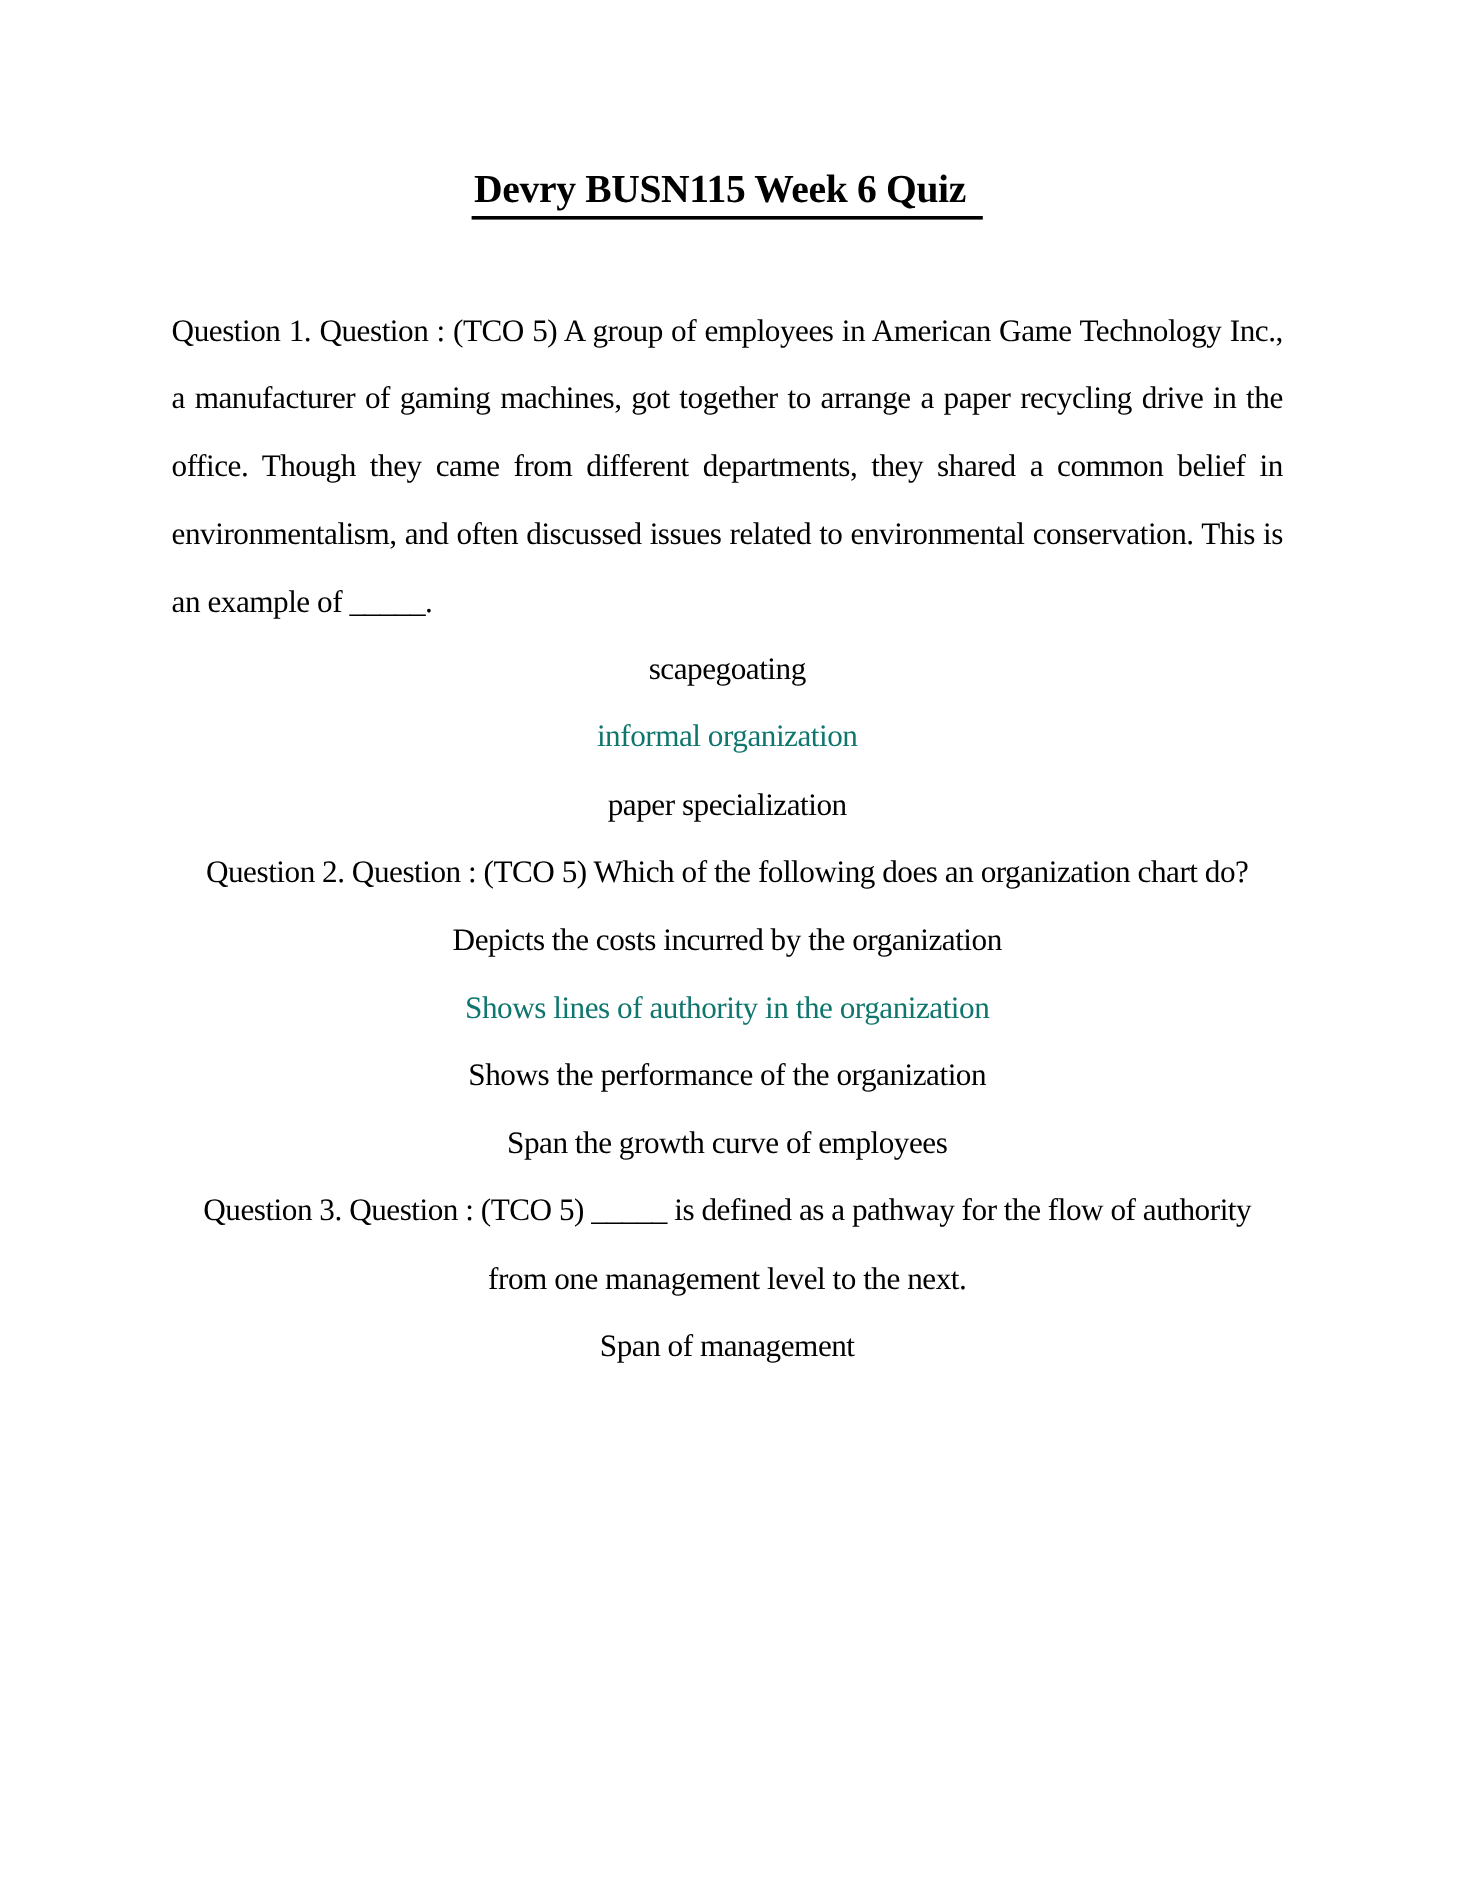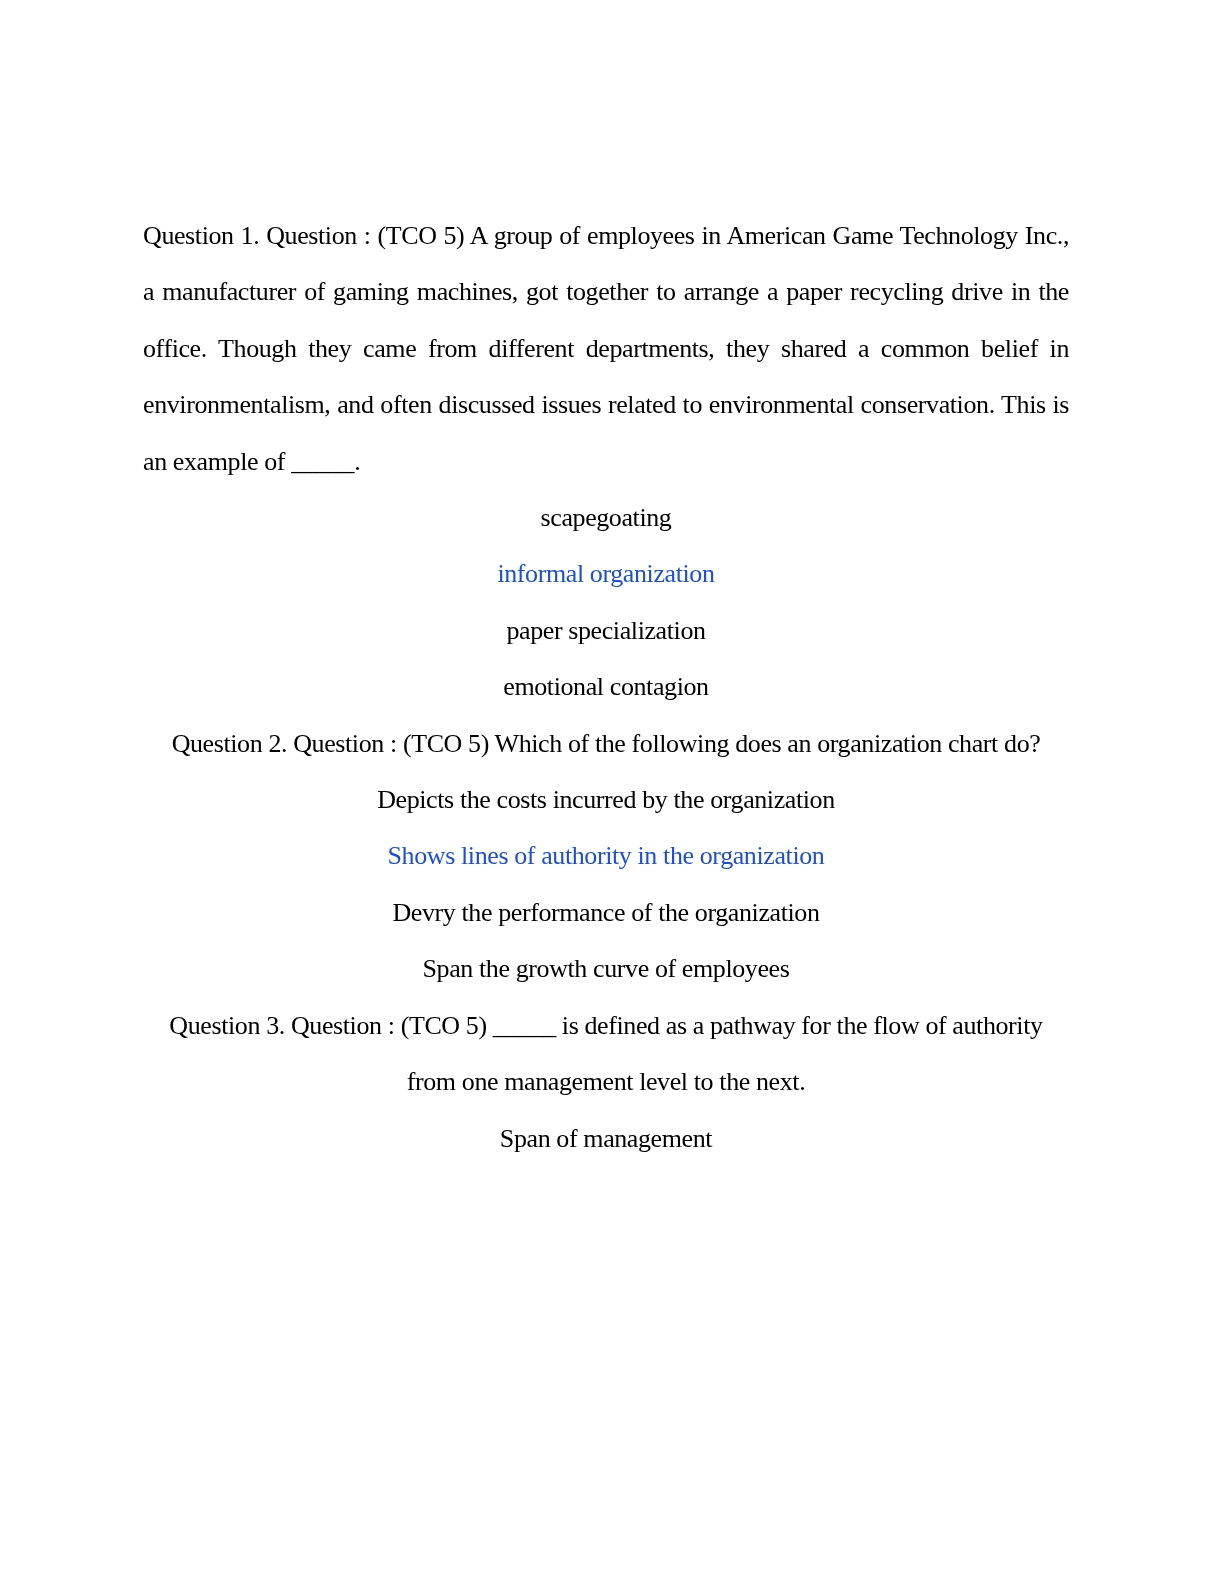--- a/index.html
+++ b/index.html
@@ -41,40 +41,40 @@
   }
   .para {
     margin: 0;
     line-height: 56.4px;
     text-align: center;
   }
   .justify {
     text-align: justify;
   }
   .highlighted {
-    color: #1d4ed8;
+    color: #0f766e;
   }
 </style>
 </head>
 <body>
 
 <div class="page">
 
+  <h1 class="doc-title"><span class="title-text">Devry BUSN115 Week 6 Quiz</span></h1>
 
   <div class="content">
 
     <p class="para justify">Question 1. Question : (TCO 5) A group of employees in American Game Technology Inc., a manufacturer of gaming machines, got together to arrange a paper recycling drive in the office. Though they came from different departments, they shared a common belief in environmentalism, and often discussed issues related to environmental conservation. This is an example of _____.</p>
     <p class="para">scapegoating</p>
     <p class="para highlighted">informal organization</p>
     <p class="para">paper specialization</p>
-    <p class="para">emotional contagion</p>
 
     <p class="para">Question 2. Question : (TCO 5) Which of the following does an organization chart do?</p>
     <p class="para">Depicts the costs incurred by the organization</p>
     <p class="para highlighted">Shows lines of authority in the organization</p>
-    <p class="para">Devry the performance of the organization</p>
+    <p class="para">Shows the performance of the organization</p>
     <p class="para">Span the growth curve of employees</p>
 
     <p class="para">Question 3. Question : (TCO 5) _____ is defined as a pathway for the flow of authority from one management level to the next.</p>
     <p class="para">Span of management</p>
 
   </div>
 </div>
 
 </body></html>

